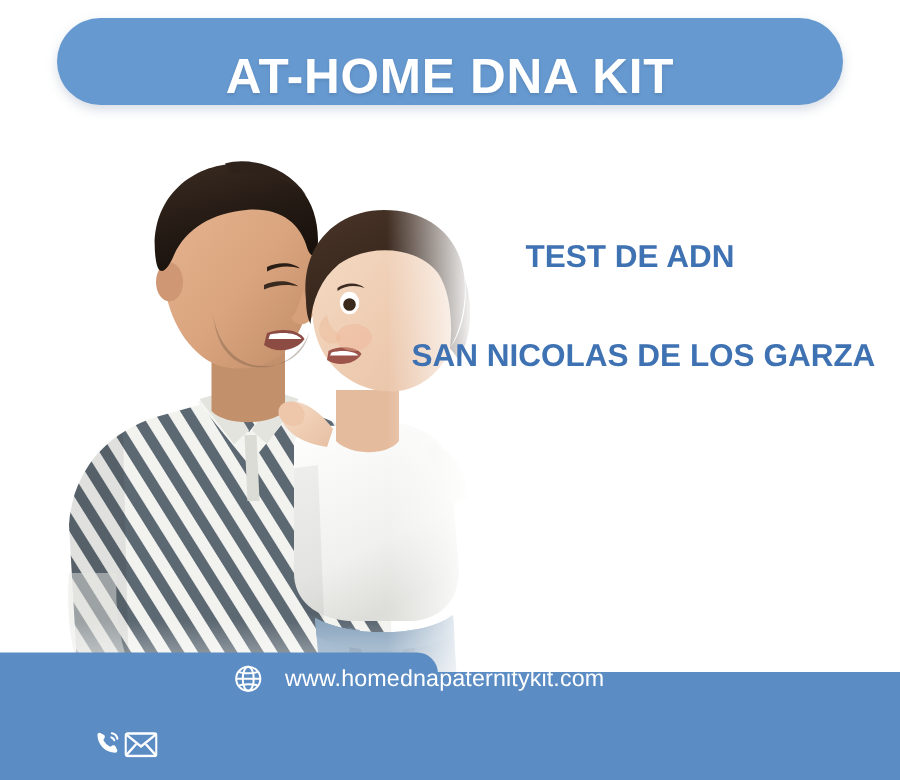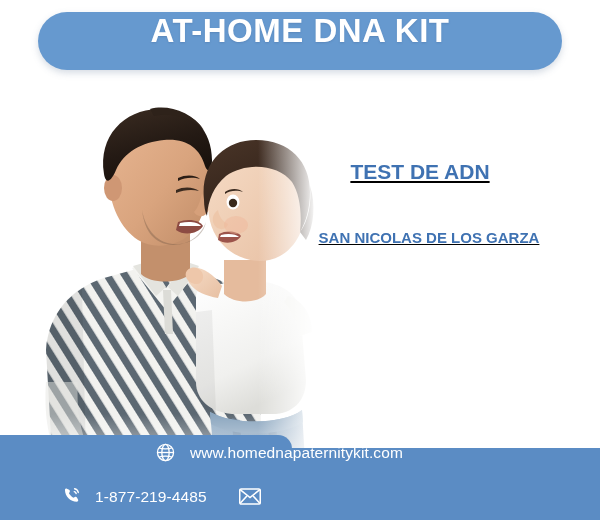--- a/index.html
+++ b/index.html
@@ -15,21 +15,21 @@
     background:#ffffff;
   }
 
   
   #header-banner {
     position:absolute;
     left:38px; top:12px;
     width:524px; height:58px;
     background:#6699cf;
     border-radius:29px;
-    display:flex; align-items:flex-start; justify-content:center;
+    display:flex; align-items:flex-end; justify-content:center;
     box-shadow:0 3px 7px rgba(120,140,165,0.30);
   }
   #header-title {
     color:#ffffff;
     font-size:33px;
     font-weight:bold;
     letter-spacing:0.5px;
     white-space:nowrap;
     text-shadow:0 1px 2px rgba(60,95,140,0.28);
   }
@@ -55,31 +55,30 @@
     position:absolute; left:0; bottom:0; width:100%; height:40px;
     background:linear-gradient(to bottom, rgba(255,255,255,0) 0%, rgba(255,255,255,0.55) 100%);
   }
 
   
   #headline-block {
     position:absolute;
     left:240px; top:158px;
     width:360px;
     text-align:center;
-    text-decoration:underline;
   }
   .headline {
     color:#3f72b2;
     font-weight:bold;
     white-space:nowrap;
   }
   #headline-line1 { font-size:21px; line-height:28px; }
   #headline-line2 { font-size:21px; line-height:28px; margin-top:38px; }
   #headline-line3 {
-    font-size:15px; line-height:28px; margin-top:38px;
+    font-size:21px; line-height:28px; margin-top:38px;
     margin-left:18px;
   }
 
   
   #footer {
     position:absolute;
     left:0; bottom:0;
     width:600px; height:85px;
   }
   #footer-shape-left {
@@ -289,21 +288,20 @@
         <span class="ficon">
           <svg width="21" height="21" viewBox="0 0 24 24">
             <path d="M3.4 4.6 C3.4 3.4 4.5 2.6 5.6 3.1 L8.1 4.3 C9.0 4.8 9.3 5.9 8.8 6.8
                      L7.9 8.3 C9.0 10.4 11.0 12.4 13.2 13.5 L14.7 12.6
                      C15.6 12.1 16.7 12.4 17.2 13.3 L18.4 15.8
                      C18.9 16.9 18.1 18.1 16.9 18.1 C9.6 18.1 3.4 11.9 3.4 4.6 Z" fill="#ffffff"></path>
             <path d="M14.4 3.2 C16.6 3.6 18.2 5.2 18.6 7.4" stroke="#ffffff" stroke-width="1.6" fill="none" stroke-linecap="round"></path>
             <path d="M14.0 6.4 C15.1 6.7 15.9 7.5 16.2 8.6" stroke="#ffffff" stroke-width="1.6" fill="none" stroke-linecap="round"></path>
           </svg>
         </span>
-        <span class="footer-text" id="phone-text">1-877-219-4485</span>
 
         <span class="ficon">
           <svg width="22" height="17" viewBox="0 0 24 18">
             <rect x="0.8" y="0.8" width="22.4" height="16.4" rx="1.6" fill="none" stroke="#ffffff" stroke-width="1.7"></rect>
             <path d="M1.6 1.8 L12 10.2 L22.4 1.8" fill="none" stroke="#ffffff" stroke-width="1.7"></path>
             <path d="M1.6 16.2 L8.6 8.4 M22.4 16.2 L15.4 8.4" fill="none" stroke="#ffffff" stroke-width="1.7"></path>
           </svg>
         </span>
       </div>
 

